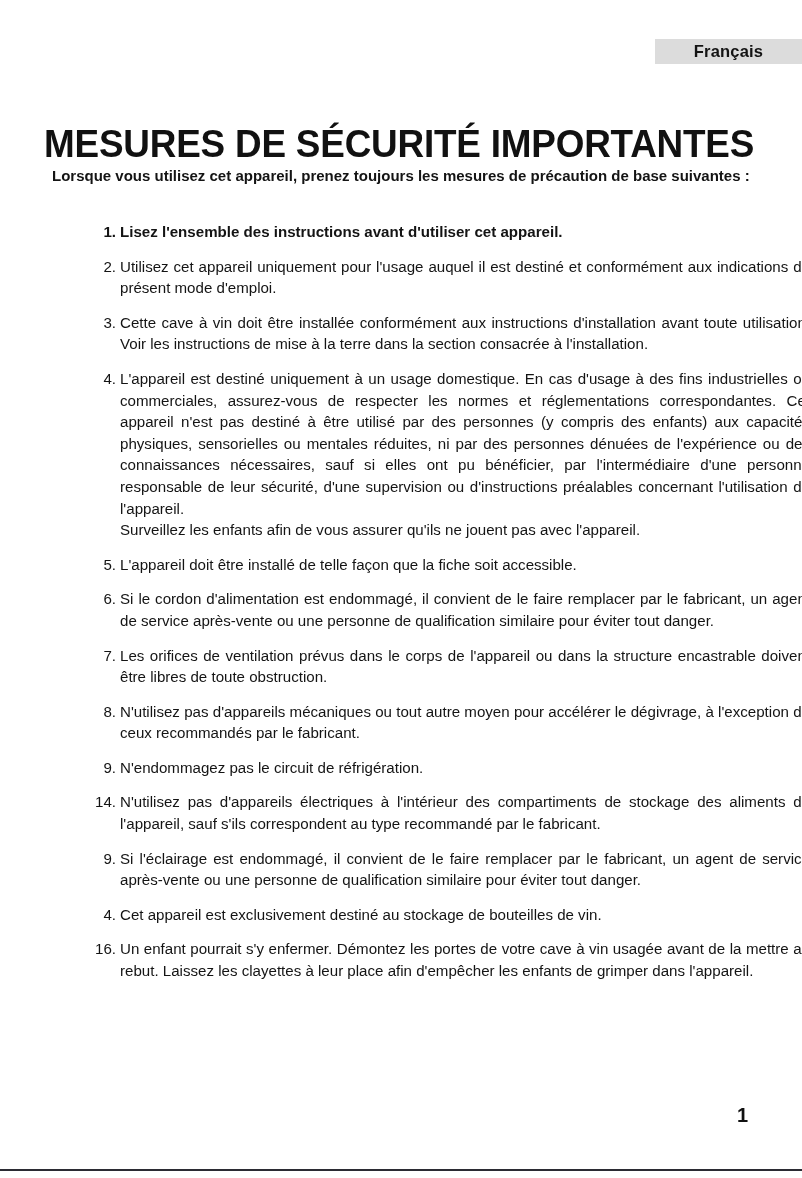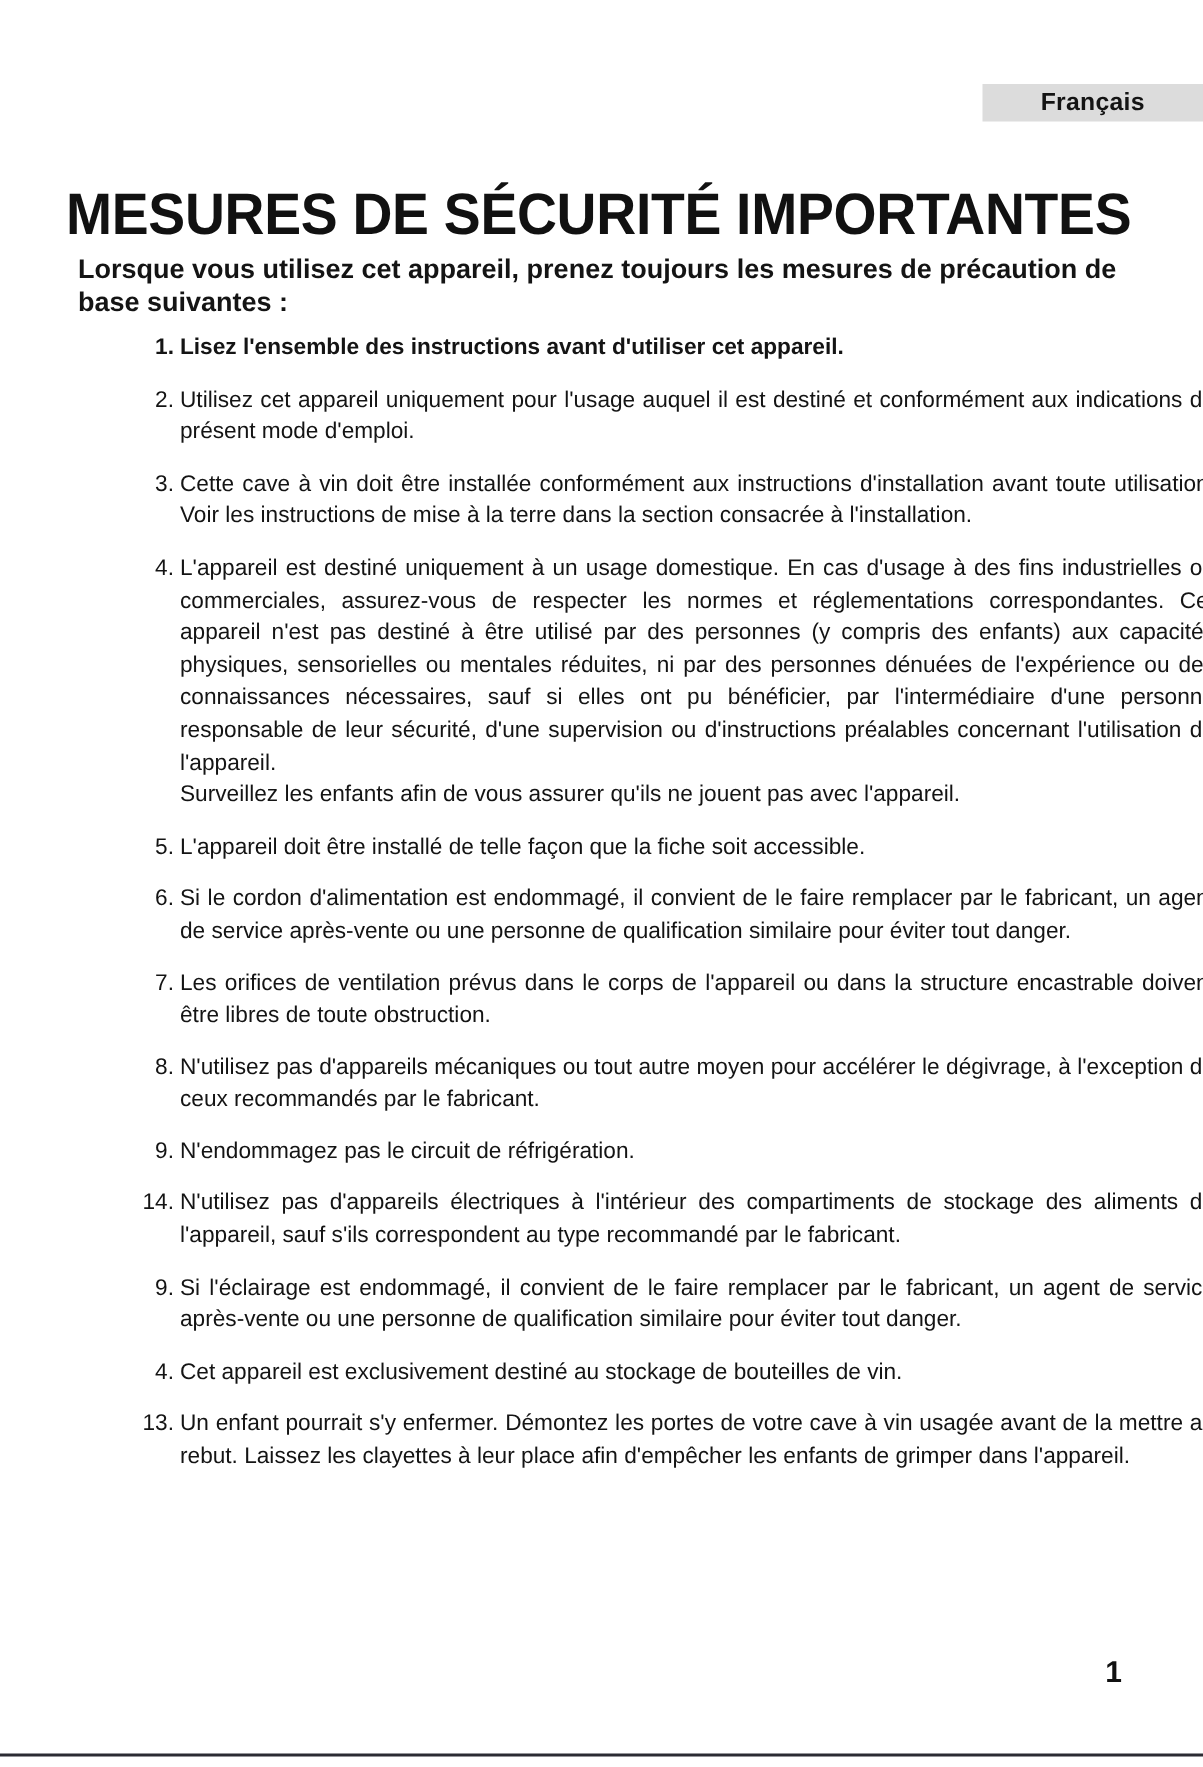--- a/index.html
+++ b/index.html
@@ -19,21 +19,21 @@
     height: 1178px;
     margin: 0 auto;
     background: #ffffff;
     box-sizing: border-box;
     overflow: hidden;
   }
 
   
   .lang-tag {
     position: absolute;
-    top: 56px;
+    top: 39px;
     left: 655px;
     width: 147px;
     height: 25px;
     background: #dcdcdc;
     display: flex;
     align-items: center;
     justify-content: center;
   }
   .lang-tag-label {
     font-size: 16.5px;
@@ -57,21 +57,21 @@
     white-space: nowrap;
     color: #111111;
   }
 
   
   .intro {
     position: absolute;
     top: 150px;
     left: 52px;
     width: 700px;
-    font-size: 18px;
+    font-size: 15px;
     line-height: 22px;
     font-weight: bold;
     color: #141414;
     text-align: left;
   }
 
   
   .safety-list {
     position: absolute;
     top: 205px;
@@ -218,21 +218,21 @@
           <p class="para last-left" style="text-align: justify;">Si l'éclairage est endommagé, il convient de le faire remplacer par le fabricant, un agent de service après-vente ou une personne de qualification similaire pour éviter tout danger.</p>
         </div>
       </li>
       <li class="list-item">
         <span class="item-marker">4.</span>
         <div class="item-body">
           <p class="para last-left" style="text-align: left;">Cet appareil est exclusivement destiné au stockage de bouteilles de vin.</p>
         </div>
       </li>
       <li class="list-item">
-        <span class="item-marker">13.</span>
+        <span class="item-marker">16.</span>
         <div class="item-body">
           <p class="para last-left" style="text-align: justify;">Un enfant pourrait s'y enfermer. Démontez les portes de votre cave à vin usagée avant de la mettre au rebut. Laissez les clayettes à leur place afin d'empêcher les enfants de grimper dans l'appareil.</p>
         </div>
       </li>
     </ol>
 
   <div class="page-number">1</div>
 
   <div class="bottom-rule"></div>
 

